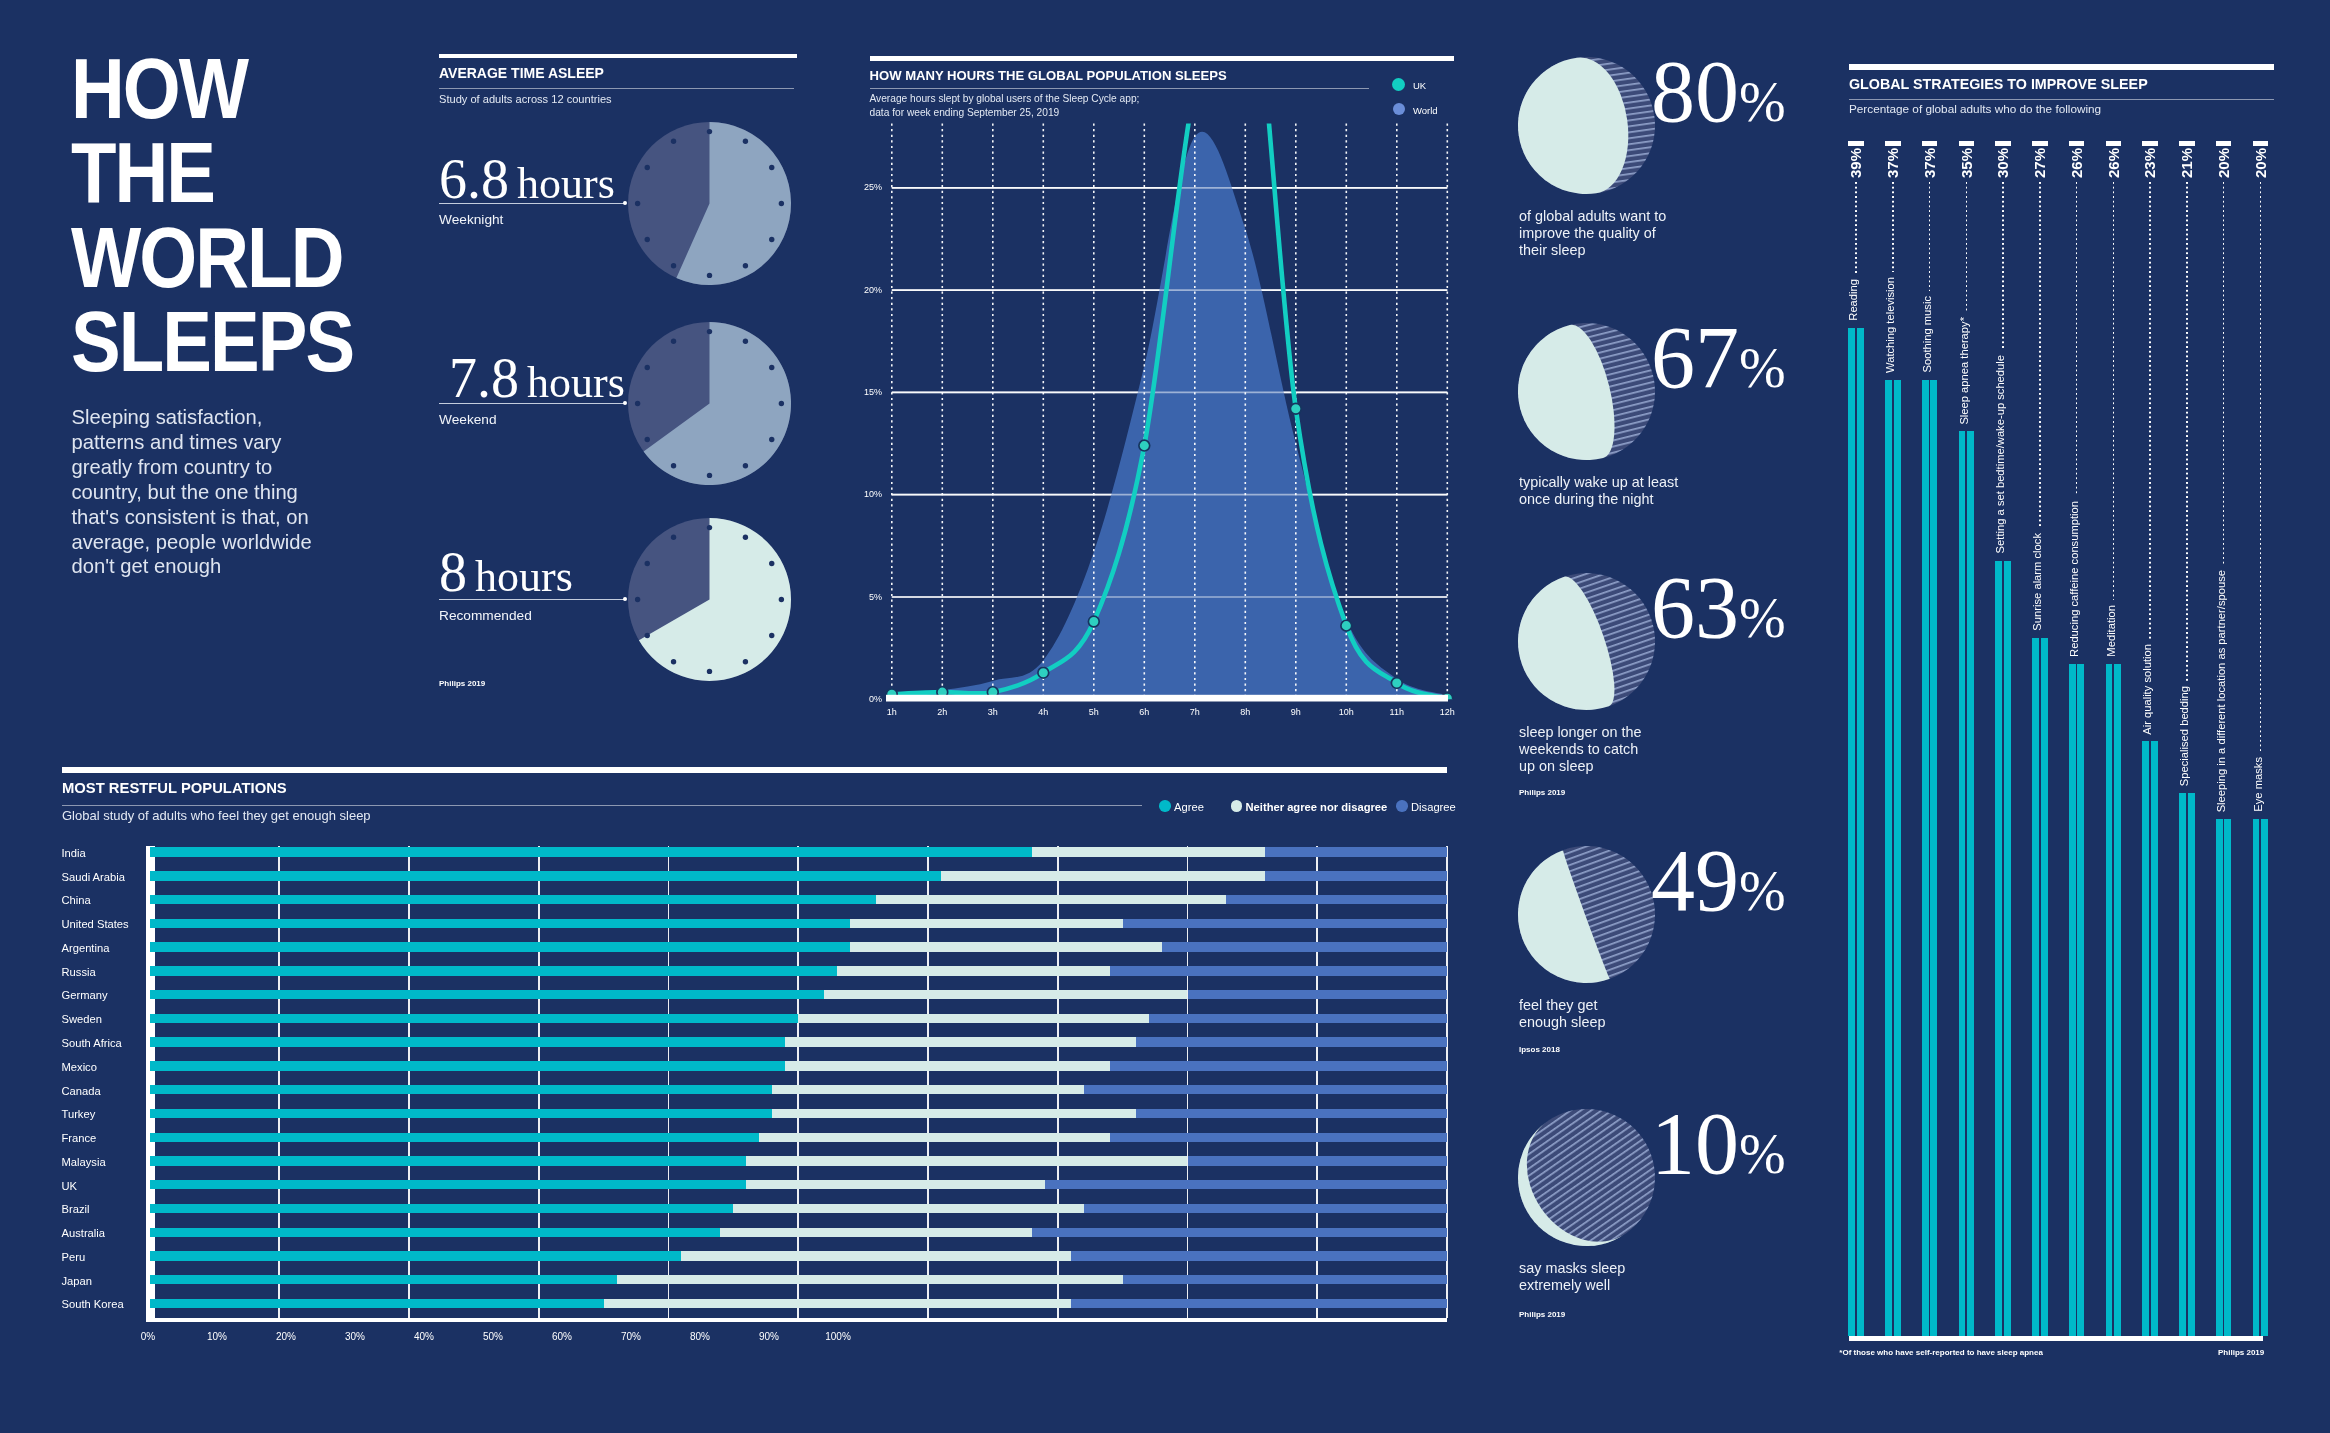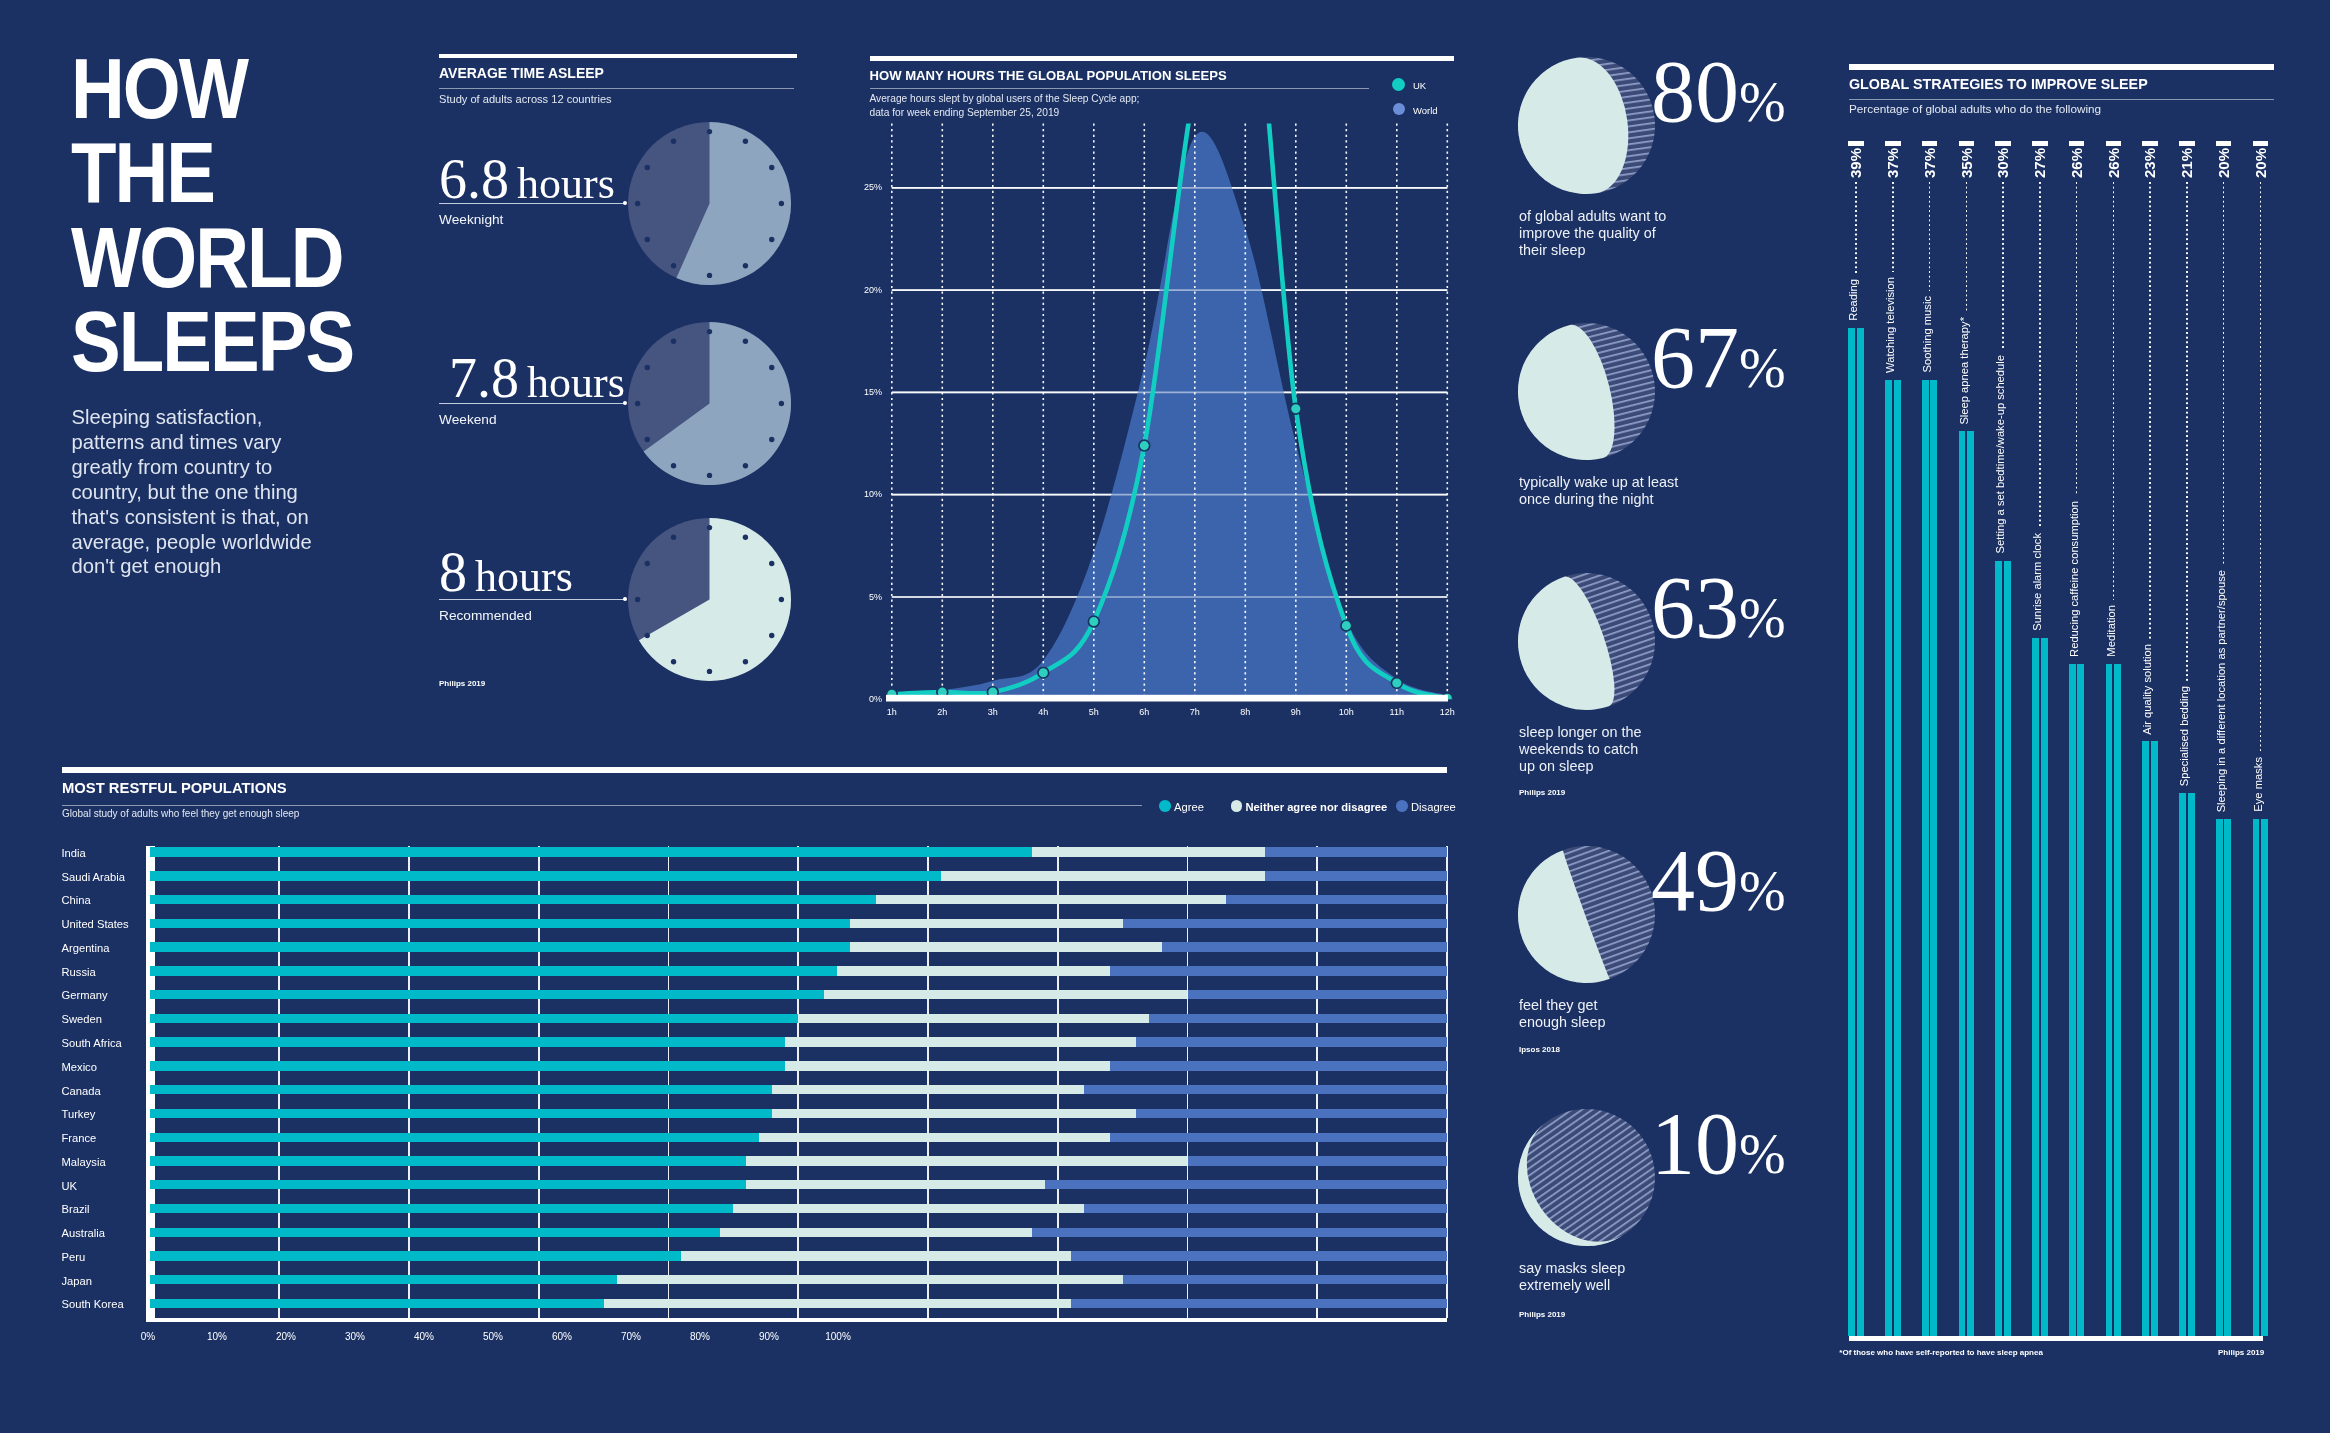--- a/index.html
+++ b/index.html
@@ -289,21 +289,21 @@
       </div>
       <div class="pct" style="left:1651px;top:1099.5px;"><span style="font-size: 88px;">10</span><span style="font-size: 56px;">%</span></div>
       <div class="stxt" style="left:1519px;top:1259.5px;">say masks sleep</div>
       <div class="stxt" style="left:1519px;top:1276.7px;">extremely well</div>
       <div class="src" style="left:1519px;top:1310.5px;">Philips 2019</div>
     </div>
 
   <div class="rule" style="left:62px;top:766.5px;width:1385px;height:6.5px"></div>
   <div class="ptitle" style="left:62px;top:781px;font-size:14.8px">MOST RESTFUL POPULATIONS</div>
   <div class="hair" style="left:62px;top:804.5px;width:1080px"></div>
-  <div class="psub" style="left:62px;top:809px;font-size:10px">Global study of adults who feel they get enough sleep</div>
+  <div class="psub" style="left:62px;top:809px;font-size:13px">Global study of adults who feel they get enough sleep</div>
   <div id="restfulLegend">
       <div class="legdot" style="left:1159px;top:800px;width:11.5px;height:11.5px;background:#00b9c9;"></div>
       <div class="legtxt2" style="left:1174px;top:801.5px;">Agree</div>
       <div class="legdot" style="left:1230.5px;top:800px;width:11.5px;height:11.5px;background:#d6ebe8;"></div>
       <div class="legtxt2" style="left:1245.5px;top:801.5px;font-weight:bold;">Neither agree nor disagree</div>
       <div class="legdot" style="left:1396px;top:800px;width:11.5px;height:11.5px;background:#4a72bf;"></div>
       <div class="legtxt2" style="left:1411px;top:801.5px;">Disagree</div>
     </div>
   <div id="restfulChart">
       <div class="rule" style="left:145.5px;top:846px;width:9.5px;height:476px;"></div>

